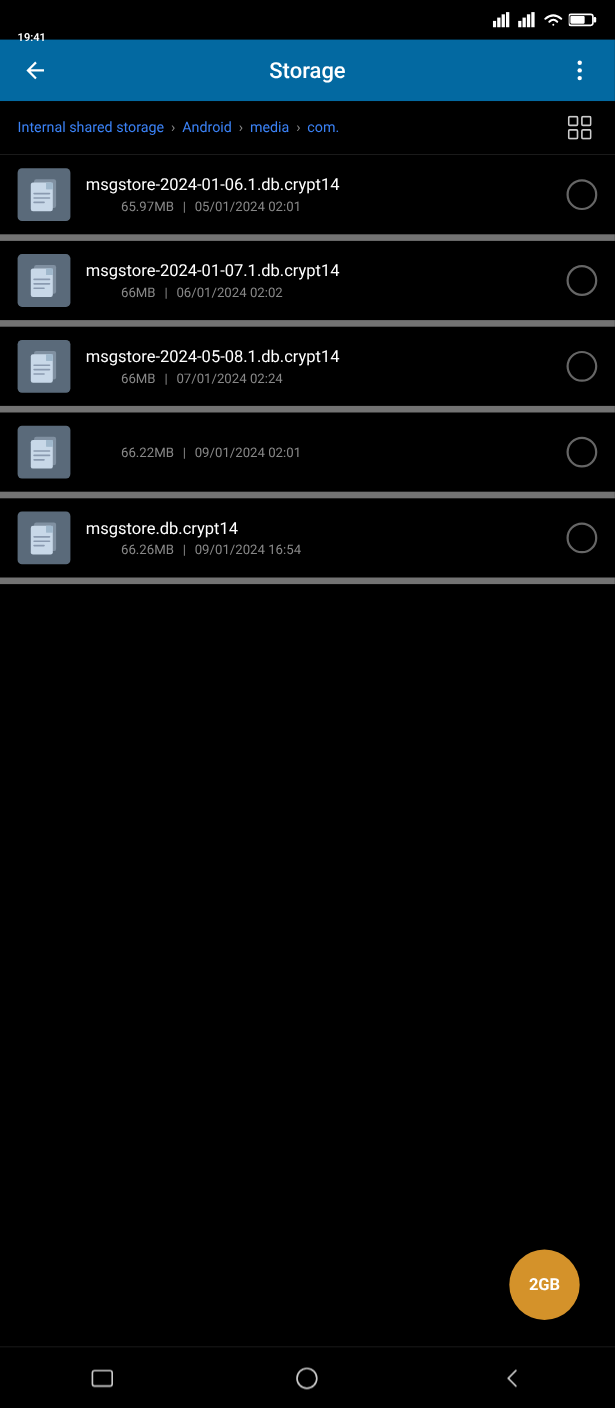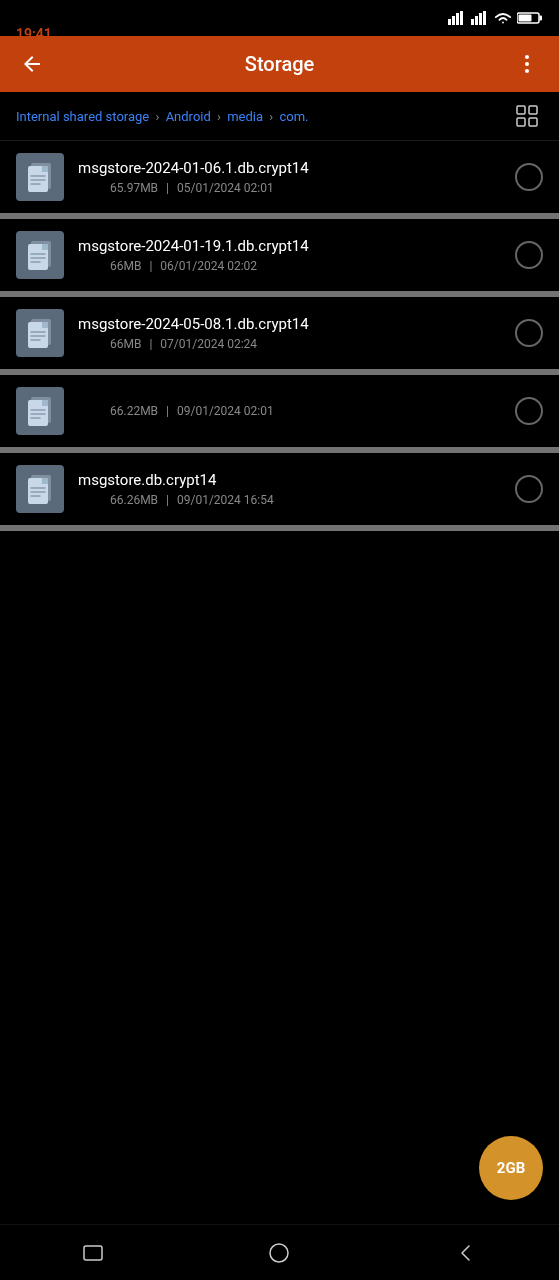--- a/index.html
+++ b/index.html
@@ -18,38 +18,38 @@
     
     .status-bar {
       display: flex;
       justify-content: space-between;
       align-items: center;
       padding: 6px 16px;
       height: 36px;
       background: #000;
     }
     .status-time {
-      font-size: 14px;
+      font-size: 10px;
       font-weight: 600;
-      color: #c2410c;
+      color: #ffffff;
       margin-top: 32px;
     }
     .status-right {
       display: flex;
       align-items: center;
       gap: 5px;
     }
 
     
     .top-bar {
       display: flex;
       align-items: center;
       justify-content: space-between;
       padding: 8px 12px;
-      background: #c2410c;
+      background: #0369a1;
       height: 56px;
     }
     .top-bar-title {
       font-size: 20px;
       font-weight: 500;
       color: #fff;
       text-align: center;
       flex: 1;
     }
     .icon-btn {
@@ -147,21 +147,21 @@
       border: 2px solid #666;
       background: transparent;
       flex-shrink: 0;
       margin-left: 8px;
     }
 
     
     .fab {
       position: fixed;
       bottom: 80px;
-      right: 16px;
+      right: 32px;
       width: 64px;
       height: 64px;
       border-radius: 50%;
       background: #d4922a;
       display: flex;
       align-items: center;
       justify-content: center;
       font-size: 15px;
       font-weight: 700;
       color: #fff;
@@ -299,21 +299,21 @@
 
         <path d="M16 6 L22 12 L16 12 Z" fill="#a0b8cc"></path>
         <rect x="16" y="6" width="6" height="6" rx="0" fill="#a0b8cc" clip-path="none"></rect>
 
         <line x1="5" y1="16" x2="19" y2="16" stroke="#8a9ab0" stroke-width="1.5" stroke-linecap="round"></line>
         <line x1="5" y1="20" x2="19" y2="20" stroke="#8a9ab0" stroke-width="1.5" stroke-linecap="round"></line>
         <line x1="5" y1="24" x2="14" y2="24" stroke="#8a9ab0" stroke-width="1.5" stroke-linecap="round"></line>
       </svg>
     </div>
     <div class="file-info">
-      <div class="file-name">msgstore-2024-01-19.1.db.crypt14</div>
+      <div class="file-name">msgstore-2024-01-07.1.db.crypt14</div>
       <div class="file-meta">
         <span>66MB</span>
         <span class="sep"> | </span>
         <span>06/01/2024 02:02</span>
       </div>
     </div>
     <div class="select-circle"></div>
   </div>
     <div class="file-item">
     <div class="file-icon-wrap">

